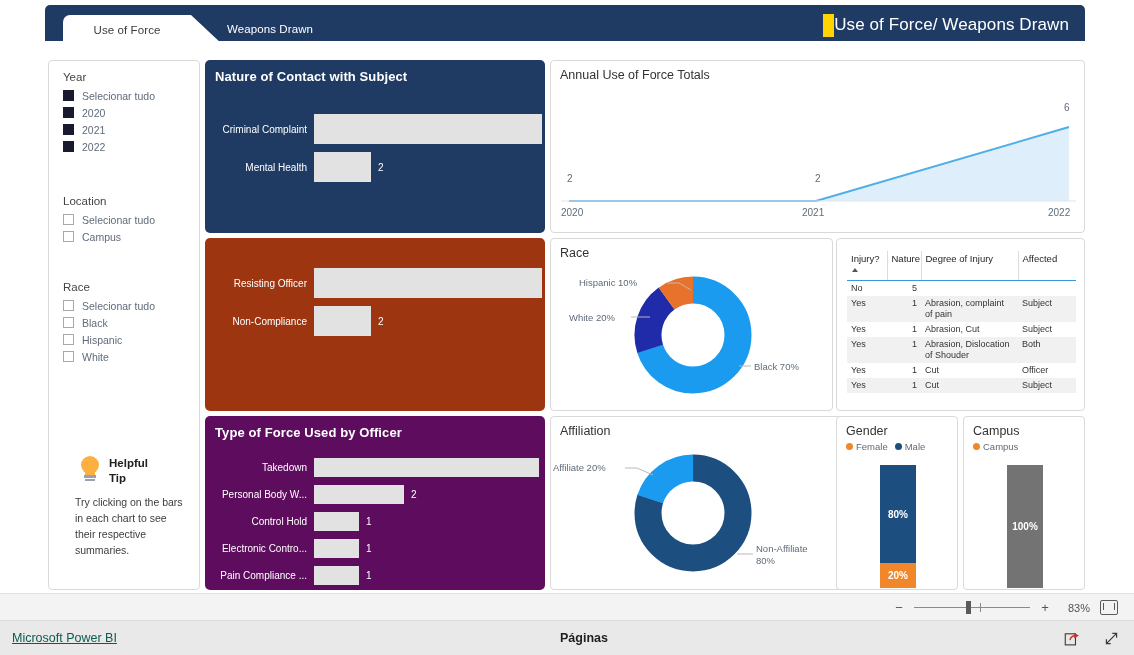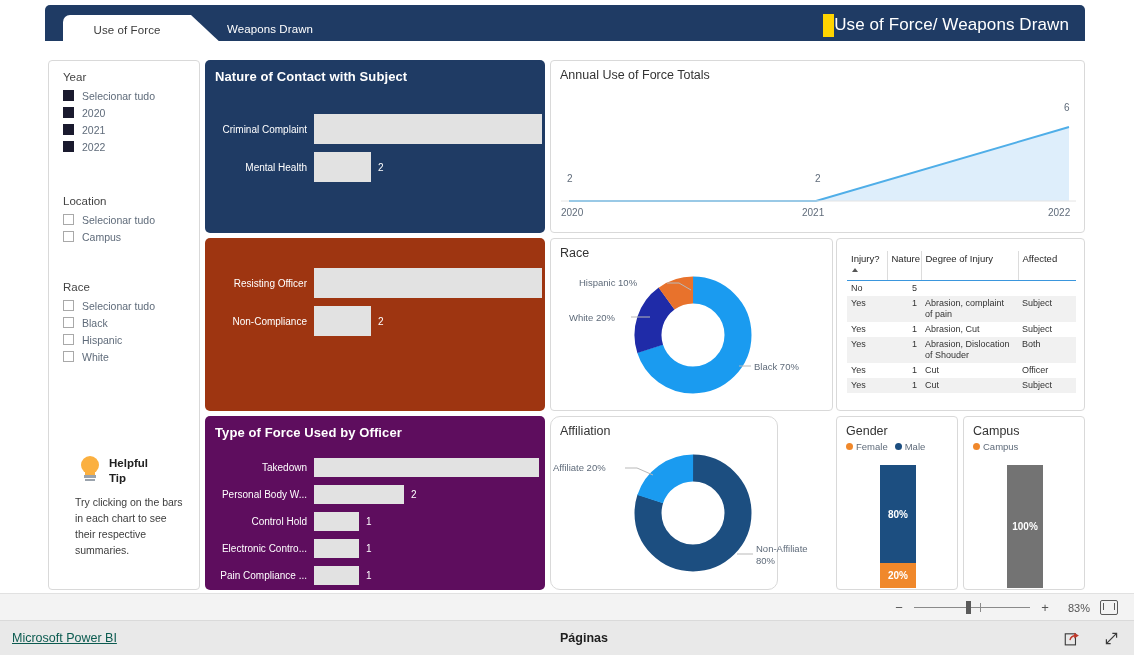--- a/index.html
+++ b/index.html
@@ -76,21 +76,21 @@
   .bar-val{font-size:10px;color:#ffffff;padding-left:7px;}
 
   
   #annual-card{left:550px;top:15px;width:535px;height:173px;}
   .area-wrap{position:absolute;left:10px;top:28px;width:515px;height:140px;}
   .axis-lbl{position:absolute;font-size:10px;color:#5f6b7a;}
   .dp-lbl{position:absolute;font-size:10px;color:#5f6b7a;}
 
   
   #race-card{left:550px;top:193px;width:283px;height:173px;}
-  #affil-card{left:550px;top:371px;width:228px;height:174px;border-radius:10px;}
+  #affil-card{left:550px;top:371px;width:329px;height:174px;}
   .donut-wrap{position:absolute;left:0;top:18px;width:283px;height:152px;}
   .pielbl{position:absolute;font-size:9.5px;color:#5f6b7a;line-height:12px;}
 
   
   #injury-card{left:836px;top:193px;width:249px;height:173px;}
   table.inj{border-collapse:collapse;width:229px;margin:12px 0 0 10px;table-layout:fixed;}
   table.inj th{
     font-size:9.5px;font-weight:normal;color:#252525;text-align:left;
     padding:2px 4px 5px 4px;border-bottom:1.5px solid #3a96dd;vertical-align:top;
     border-right:1px solid #dcdcdc;

